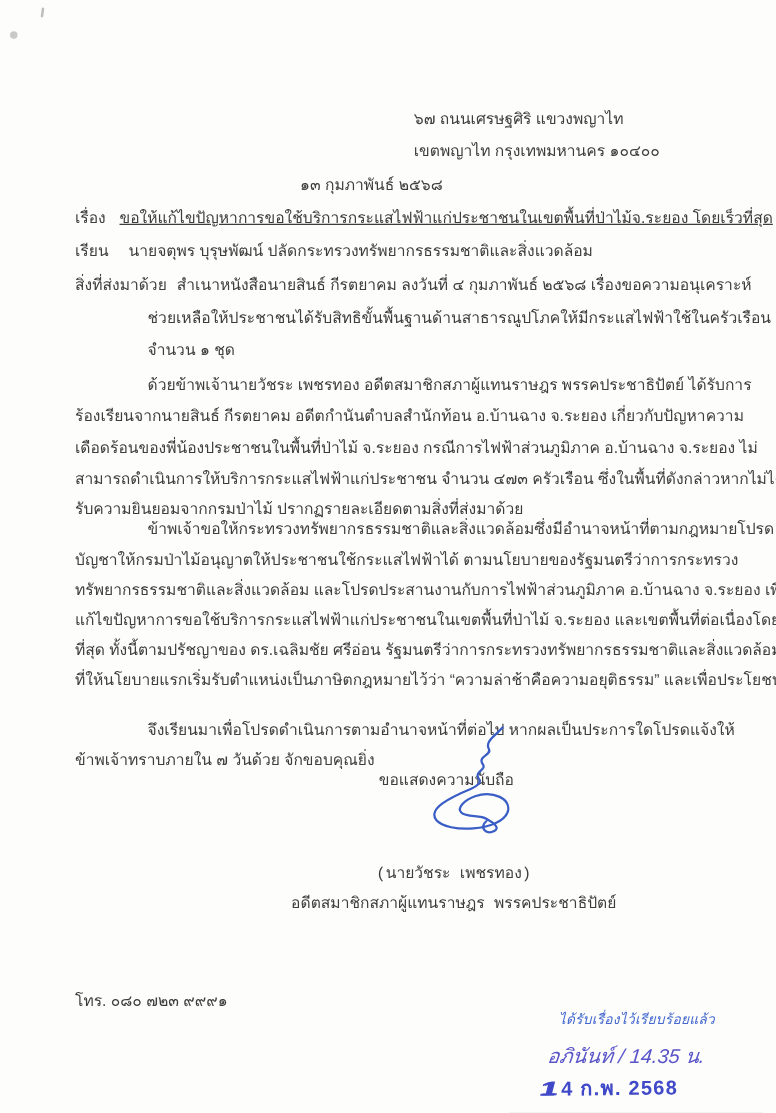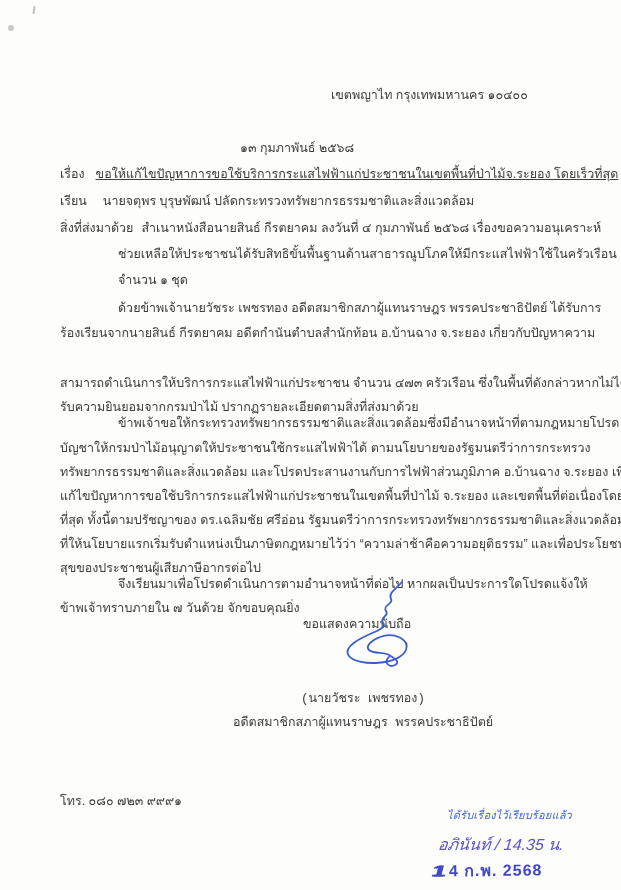--- a/index.html
+++ b/index.html
@@ -55,20 +55,21 @@
 </style>
 </head>
 <body>
 
 <div class="paper">
 
   <div class="speck speck-1"></div>
   <div class="speck speck-2"></div>
 
   <div class="addr-block">
+    <div>๖๗ ถนนเศรษฐศิริ  แขวงพญาไท</div>
     <div>เขตพญาไท กรุงเทพมหานคร ๑๐๔๐๐</div>
   </div>
 
   <div class="date-line">๑๓  กุมภาพันธ์  ๒๕๖๘</div>
 
   <div class="line" style="top:166px">
     <span class="label">เรื่อง</span><span class="lbl-gap-s">ขอให้แก้ไขปัญหาการขอใช้บริการกระแสไฟฟ้าแก่ประชาชนในเขตพื้นที่ป่าไม้จ.ระยอง โดยเร็วที่สุด</span>
   </div>
 
   <div class="line" style="top:193px">
@@ -76,30 +77,30 @@
   </div>
 
   <div class="line" style="top:220px">
     <span class="label">สิ่งที่ส่งมาด้วย</span><span class="lbl-gap-l">สำเนาหนังสือนายสินธ์ กีรตยาคม ลงวันที่ ๔ กุมภาพันธ์  ๒๕๖๘ เรื่องขอความอนุเคราะห์</span>
   </div>
   <div class="line indent" style="top:246px">ช่วยเหลือให้ประชาชนได้รับสิทธิขั้นพื้นฐานด้านสาธารณูปโภคให้มีกระแสไฟฟ้าใช้ในครัวเรือน</div>
   <div class="line indent" style="top:272px">จำนวน ๑ ชุด</div>
 
   <div class="line indent" style="top:300px">ด้วยข้าพเจ้านายวัชระ เพชรทอง อดีตสมาชิกสภาผู้แทนราษฎร พรรคประชาธิปัตย์ ได้รับการ</div>
   <div class="line" style="top:325px">ร้องเรียนจากนายสินธ์ กีรตยาคม อดีตกำนันตำบลสำนักท้อน อ.บ้านฉาง จ.ระยอง เกี่ยวกับปัญหาความ</div>
+  <div class="line" style="top:350px">เดือดร้อนของพี่น้องประชาชนในพื้นที่ป่าไม้ จ.ระยอง กรณีการไฟฟ้าส่วนภูมิภาค อ.บ้านฉาง จ.ระยอง ไม่</div>
   <div class="line" style="top:375px">สามารถดำเนินการให้บริการกระแสไฟฟ้าแก่ประชาชน จำนวน ๔๗๓ ครัวเรือน ซึ่งในพื้นที่ดังกล่าวหากไม่ได้</div>
   <div class="line" style="top:399px">รับความยินยอมจากกรมป่าไม้ ปรากฏรายละเอียดตามสิ่งที่ส่งมาด้วย</div>
 
   <div class="line indent" style="top:415px">ข้าพเจ้าขอให้กระทรวงทรัพยากรธรรมชาติและสิ่งแวดล้อมซึ่งมีอำนาจหน้าที่ตามกฎหมายโปรด</div>
   <div class="line" style="top:440px">บัญชาให้กรมป่าไม้อนุญาตให้ประชาชนใช้กระแสไฟฟ้าได้ ตามนโยบายของรัฐมนตรีว่าการกระทรวง</div>
   <div class="line" style="top:464px">ทรัพยากรธรรมชาติและสิ่งแวดล้อม และโปรดประสานงานกับการไฟฟ้าส่วนภูมิภาค อ.บ้านฉาง จ.ระยอง เพื่อ</div>
   <div class="line" style="top:488px">แก้ไขปัญหาการขอใช้บริการกระแสไฟฟ้าแก่ประชาชนในเขตพื้นที่ป่าไม้ จ.ระยอง และเขตพื้นที่ต่อเนื่องโดยเร็ว</div>
   <div class="line" style="top:512px">ที่สุด ทั้งนี้ตามปรัชญาของ ดร.เฉลิมชัย ศรีอ่อน รัฐมนตรีว่าการกระทรวงทรัพยากรธรรมชาติและสิ่งแวดล้อม</div>
   <div class="line" style="top:536px">ที่ให้นโยบายแรกเริ่มรับตำแหน่งเป็นภาษิตกฎหมายไว้ว่า “ความล่าช้าคือความอยุติธรรม” และเพื่อประโยชน์</div>
-  <div class="line" style="top:560px">สุขของประชาชนผู้เสียภาษีอากรต่อไป</div>
 
   <div class="line indent" style="top:576px">จึงเรียนมาเพื่อโปรดดำเนินการตามอำนาจหน้าที่ต่อไป  หากผลเป็นประการใดโปรดแจ้งให้</div>
   <div class="line" style="top:600px">ข้าพเจ้าทราบภายใน ๗ วันด้วย จักขอบคุณยิ่ง</div>
 
   <div class="closing">ขอแสดงความนับถือ</div>
 
   <svg class="sig-svg" width="104" height="96" viewBox="0 0 104 96">
     <path d="M66 2 C60 9 52 13 55 19 C58 24 46 25 50 31 C54 36 43 37 47 43 C50 46 45 49 41 51 C24 58 6 67 13 76 C22 87 64 85 70 70 C74 59 58 52 44 57 C36 60 29 66 33 70 C37 74 48 72 53 75 C58 78 65 82 59 85 C53 88 47 82 53 77" fill="none" stroke="#3a5ec6" stroke-width="1.8" stroke-linecap="round" stroke-linejoin="round"></path>
   </svg>
 

